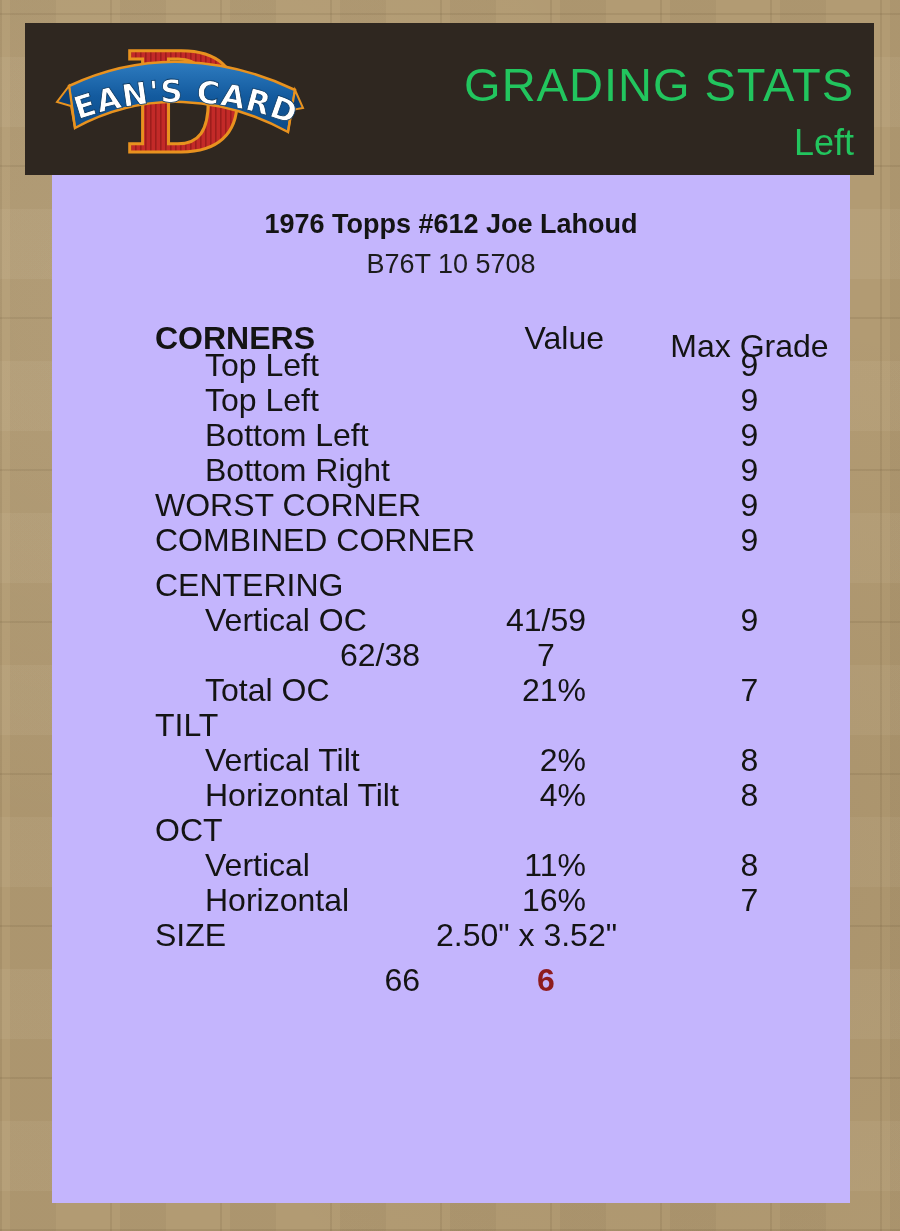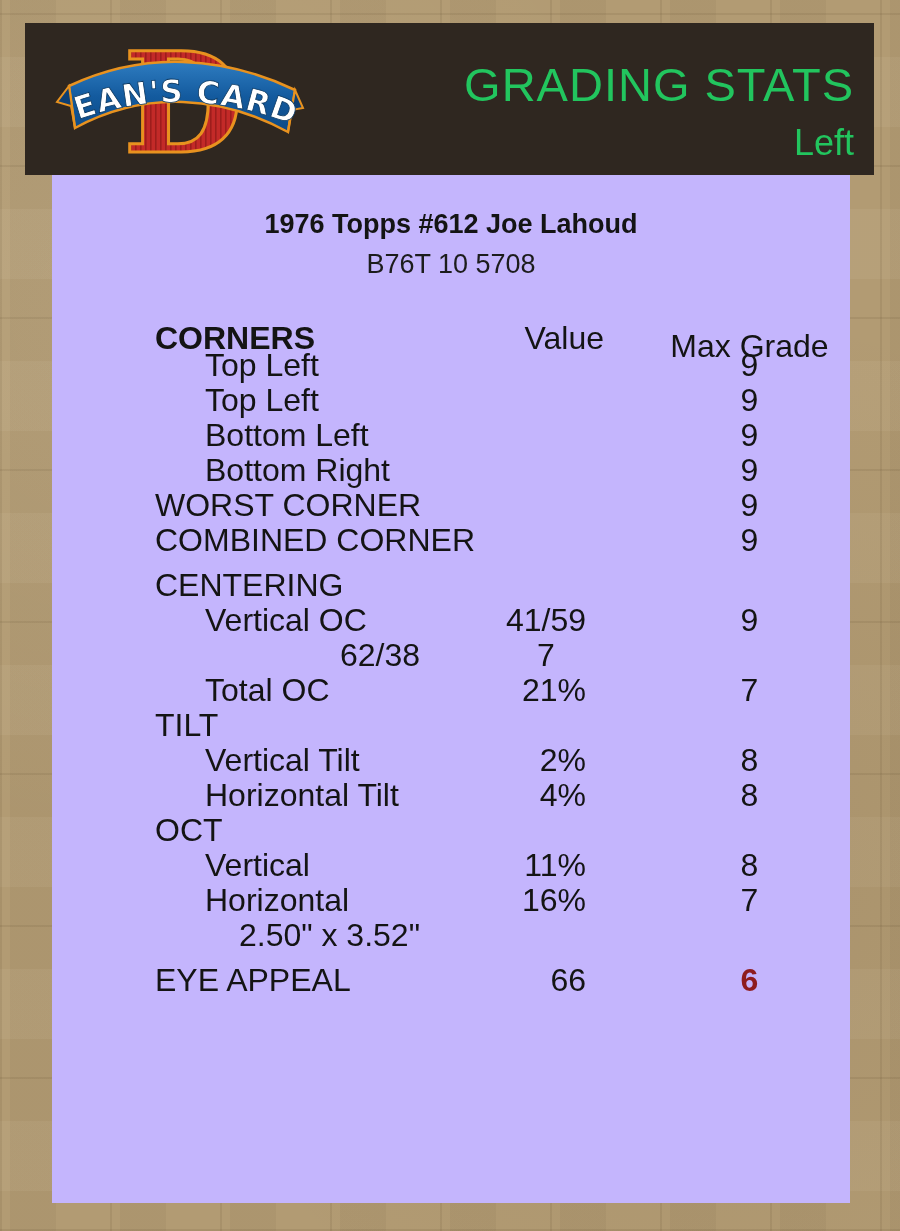--- a/index.html
+++ b/index.html
@@ -181,25 +181,25 @@
     <div class="c-label">Vertical</div>
     <div class="c-value">11%</div>
     <div class="c-max">8</div>
   </div>
         <div class="trow indent">
     <div class="c-label">Horizontal</div>
     <div class="c-value">16%</div>
     <div class="c-max">7</div>
   </div>
         <div class="trow section">
+    <div class="c-label">SIZE</div>
     <div class="c-value">2.50" x 3.52"</div>
     <div class="c-max"></div>
   </div>
         <div class="trow section gap">
-    <div class="c-label">EYE APPEAL</div>
     <div class="c-value">66</div>
     <div class="c-max red">6</div>
   </div>
       </div>
   </div>
 </div>
 
 <div class="final-btn">
   <div class="final-label">FINAL GRADE</div>
   <div class="final-grade">6</div>

